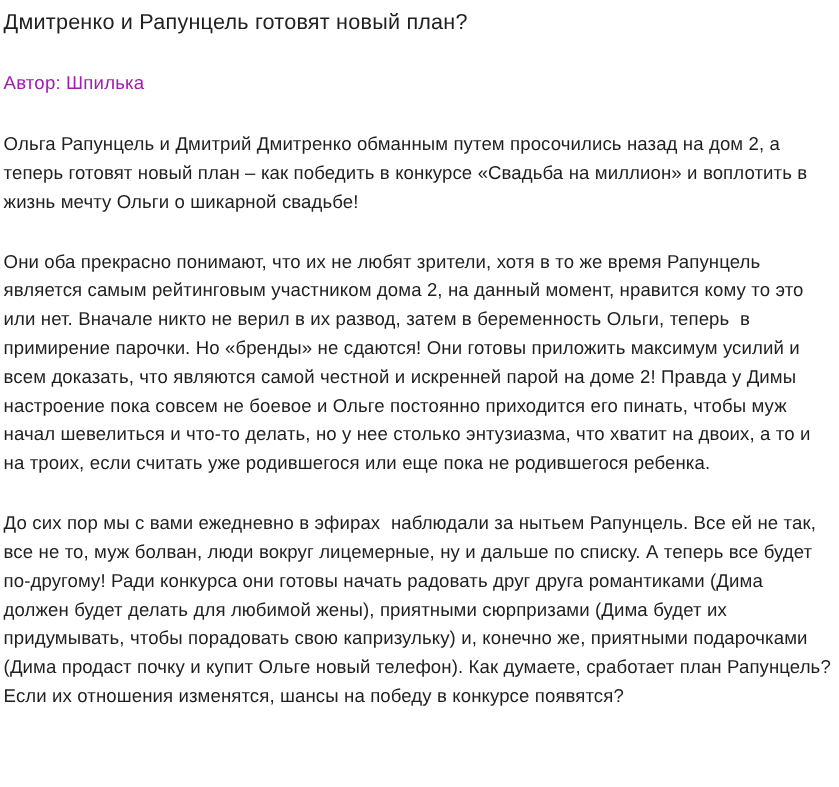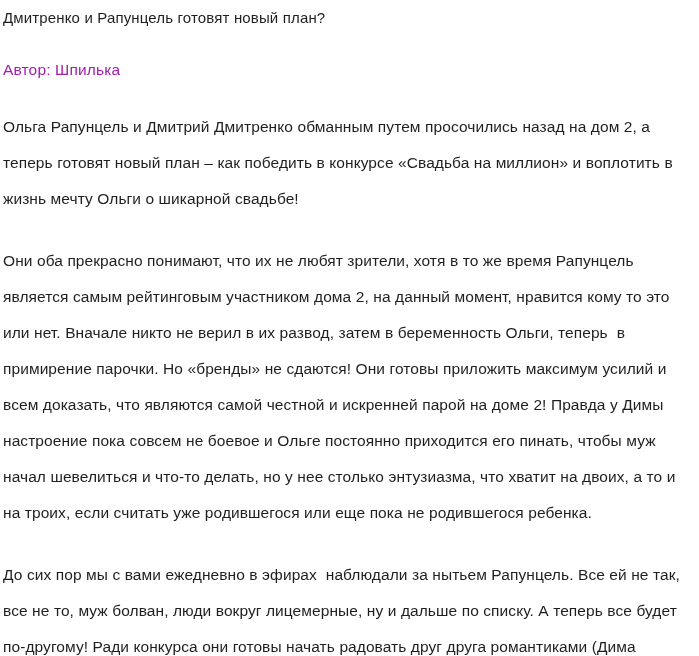--- a/index.html
+++ b/index.html
@@ -15,41 +15,41 @@
     font-family: "Liberation Sans", "DejaVu Sans", sans-serif;
     color: #222222;
     -webkit-font-smoothing: antialiased;
   }
   .article {
     box-sizing: border-box;
     width: 699px;
     padding: 5px 6px 0 3px;
   }
   .article-title {
-    font-size: 15px;
+    font-size: 18px;
     line-height: 26px;
     font-weight: 400;
     color: #1f1f1f;
     margin: 0;
     letter-spacing: 0.01em;
   }
   .article-author {
     font-size: 15.5px;
     line-height: 26px;
     color: #a21caf;
     margin: 26px 0 0 0;
     letter-spacing: 0.01em;
   }
   .article-body {
     margin: 0;
     padding: 0;
   }
   .article-paragraph {
     font-size: 15.5px;
-    line-height: 36px;
+    line-height: 24px;
     color: #1f1f1f;
     margin: 26px 0 0 0;
     text-align: left;
     letter-spacing: 0.005em;
     word-spacing: 0.004em;
     white-space: pre-wrap;
   }
   .article-paragraph:first-child {
     margin-top: 26px;
   }

